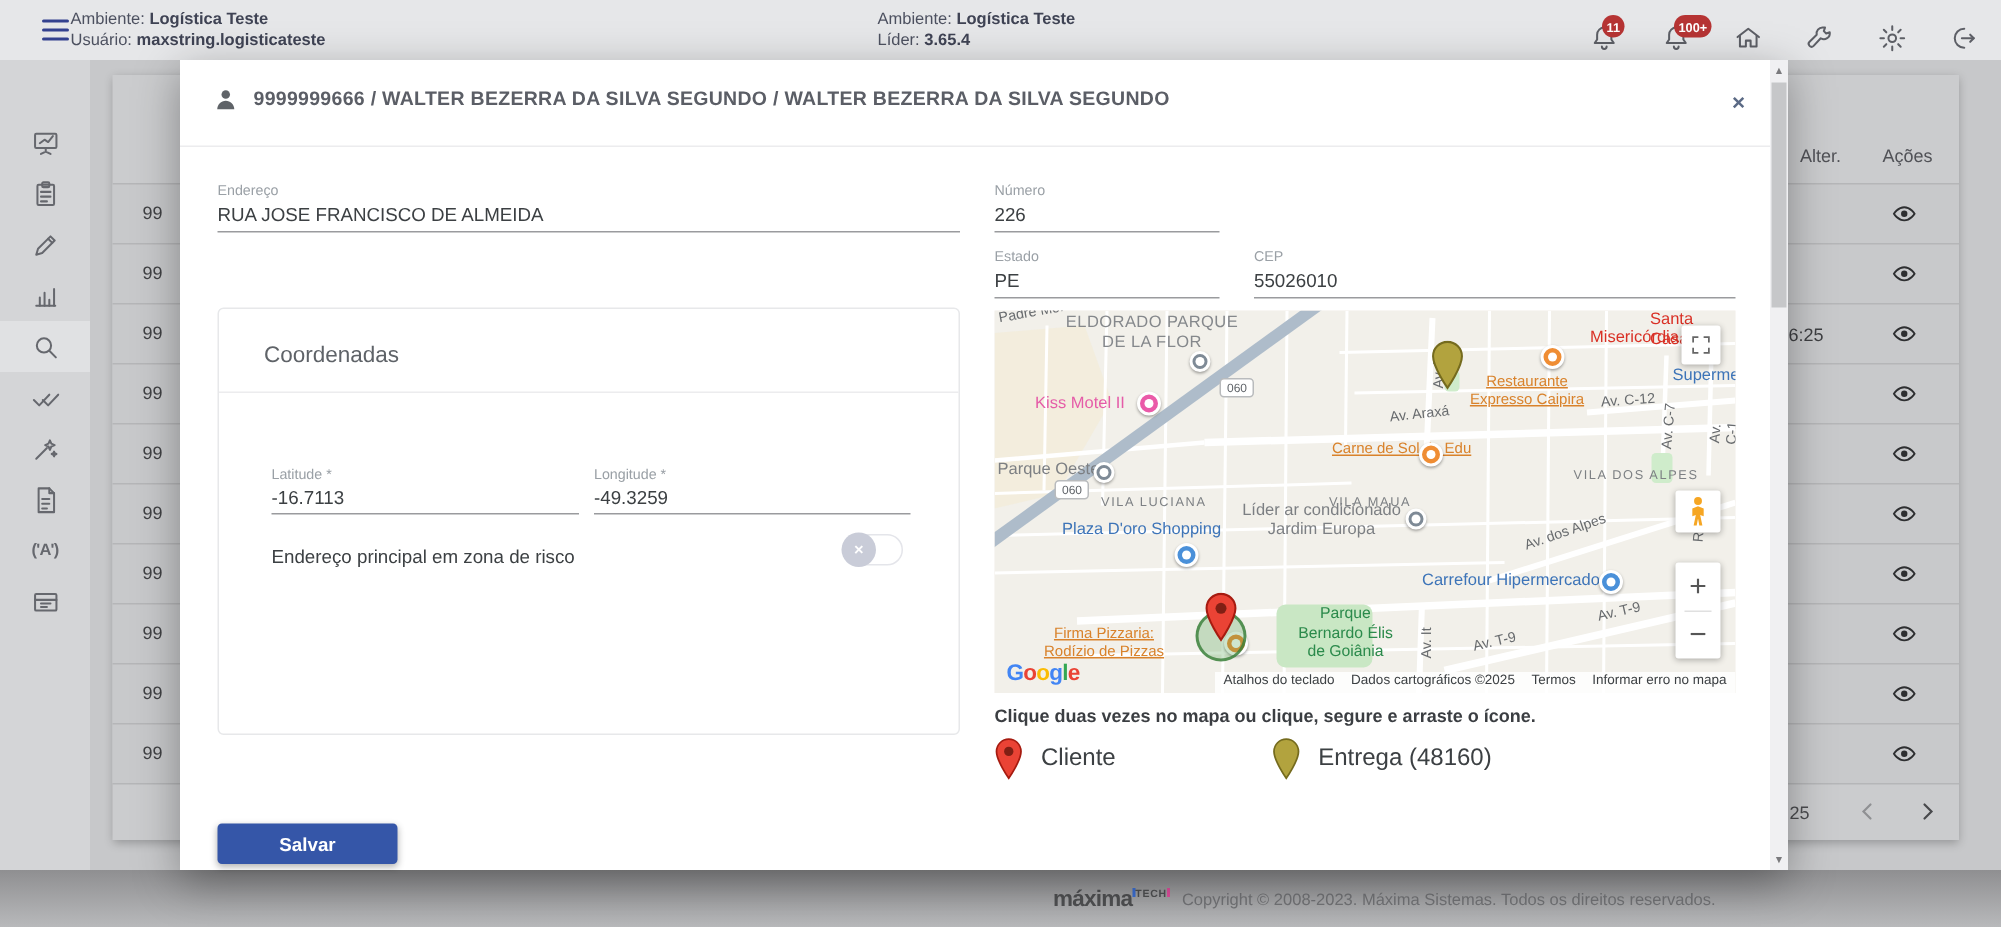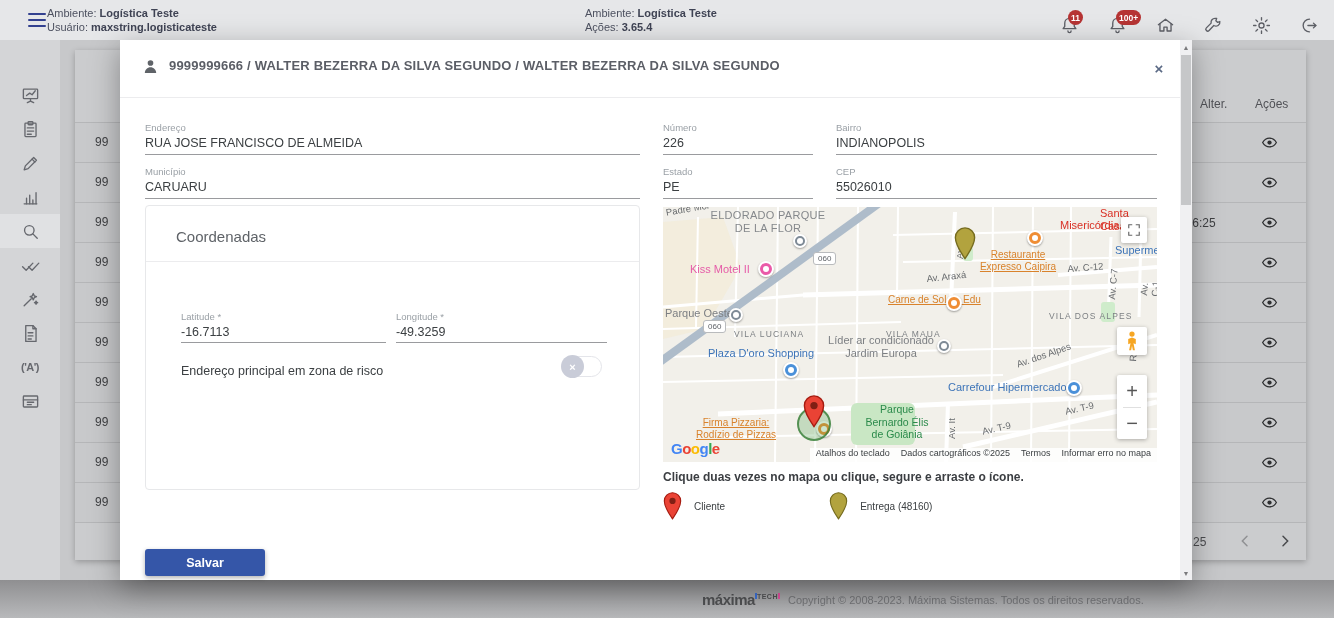--- a/index.html
+++ b/index.html
@@ -108,21 +108,21 @@
   .zoomctl { right:10px; top:168px; width:30px; height:64px; flex-direction:column; font-size:20px; color:#565656; }
   .zoomctl .zi, .zoomctl .zo { height:31px; width:100%; display:flex; align-items:center; justify-content:center; cursor:pointer; }
   .zoomctl .zdiv { width:18px; height:1px; background:#e0e0e0; }
   .glogo { position:absolute; left:8px; bottom:5px; font-size:15px; font-weight:bold; letter-spacing:-.5px; z-index:5; }
   .attr-bar { position:absolute; right:0; bottom:0; height:14px; background:rgba(255,255,255,.85); display:flex; gap:11px; align-items:flex-start; font-size:9px; color:#3c4043; padding:0 6px; z-index:5; }
   .attr-bar span { cursor:pointer; }
 
   .map-hint { position:absolute; left:543px; top:430px; font-size:12px; font-weight:bold; color:#3b3e42; }
   .legend { position:absolute; left:543px; top:452px; display:flex; align-items:center; gap:26px; }
   .leg-item { display:flex; align-items:center; gap:12px; }
-  .leg-item .leg-label { font-size:10px; color:#3c4043; }
+  .leg-item .leg-label { font-size:16px; color:#3c4043; }
   .leg-item.second { margin-left:78px; }
 
   .save-btn { position:absolute; left:25px; top:509px; width:120px; height:27px; background:#3556a8; color:#fff; font-size:12.5px; font-weight:bold; border:none; border-radius:3px; cursor:pointer; box-shadow:0 2px 5px rgba(0,0,0,.3); font-family:inherit; }
 
   
   .m-scroll { position:absolute; right:0; top:0; width:12px; height:540px; background:#f0f0f2; }
   .m-scroll .arrow { position:absolute; left:0; width:12px; height:14px; display:flex; align-items:center; justify-content:center; font-size:7px; color:#7a7a7d; cursor:pointer; }
   .m-scroll .up { top:0; }
   .m-scroll .down { bottom:0; }
   .m-scroll .thumb { position:absolute; left:1px; top:15px; width:10px; height:150px; background:#c6c7c9; cursor:grab; }
@@ -135,21 +135,21 @@
       <i></i>
       <i></i>
       <i></i>
     </div>
   <div class="env-block" style="left:47px;">
     <div><span>Ambiente:</span> <b>Logística Teste</b></div>
     <div><span>Usuário:</span> <b>maxstring.logisticateste</b></div>
   </div>
   <div class="env-block" style="left:585px;">
     <div><span>Ambiente:</span> <b>Logística Teste</b></div>
-    <div><span>Ações:</span> <b>3.65.4</b></div>
+    <div><span>Líder:</span> <b>3.65.4</b></div>
   </div>
   <div class="hdr-icons">
     <div class="hicon">
       <svg viewBox="0 0 24 24">
           <path d="M12 3a6 6 0 0 0-6 6v4l-2 3h16l-2-3V9a6 6 0 0 0-6-6z"></path>
           <path d="M10 19a2 2 0 0 0 4 0"></path>
         </svg>
       <span class="hbadge">11</span>
     </div>
     <div class="hicon">
@@ -376,28 +376,20 @@
   <div class="m-close">×</div>
   <div class="m-divider"></div>
 
   <div class="field f1">
     <span class="f-label">Endereço</span>
     <span class="f-value">RUA JOSE FRANCISCO DE ALMEIDA</span>
   </div>
   <div class="field f2">
     <span class="f-label">Número</span>
     <span class="f-value">226</span>
-  </div>
-  <div class="field f3">
-    <span class="f-label">Bairro</span>
-    <span class="f-value">INDIANOPOLIS</span>
-  </div>
-  <div class="field f4">
-    <span class="f-label">Município</span>
-    <span class="f-value">CARUARU</span>
   </div>
   <div class="field f5">
     <span class="f-label">Estado</span>
     <span class="f-value">PE</span>
   </div>
   <div class="field f6">
     <span class="f-label">CEP</span>
     <span class="f-value">55026010</span>
   </div>
 

